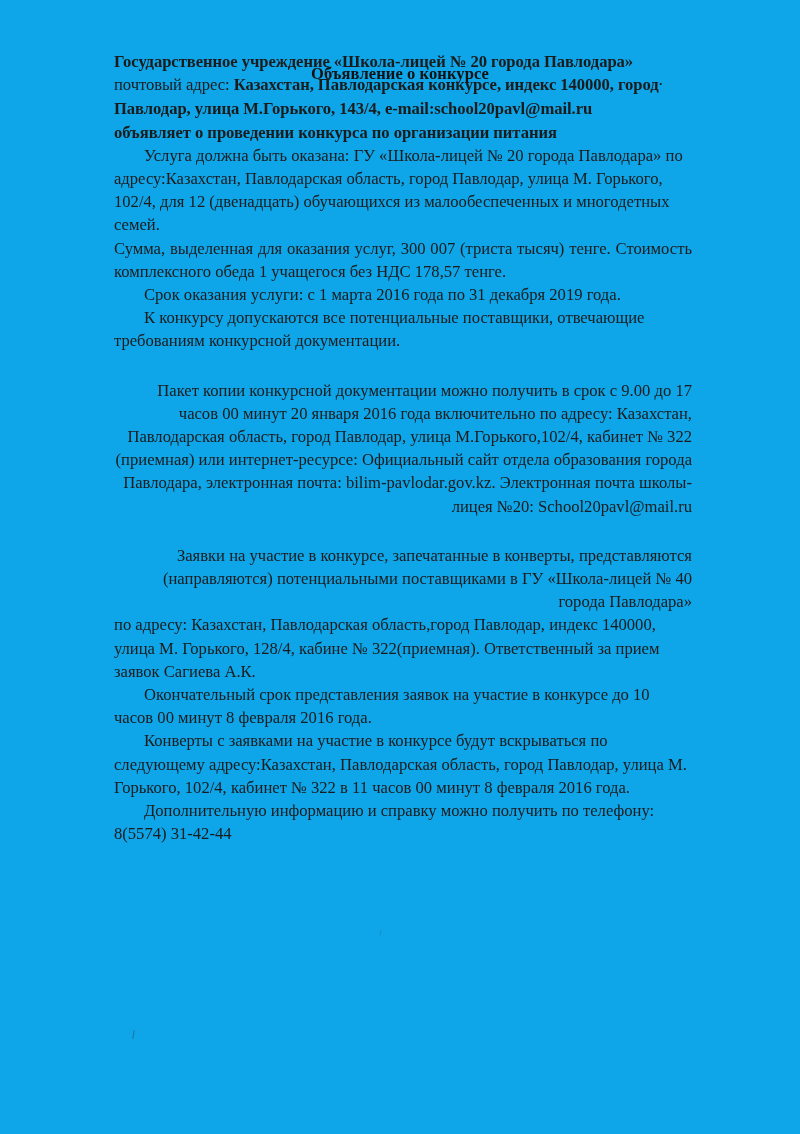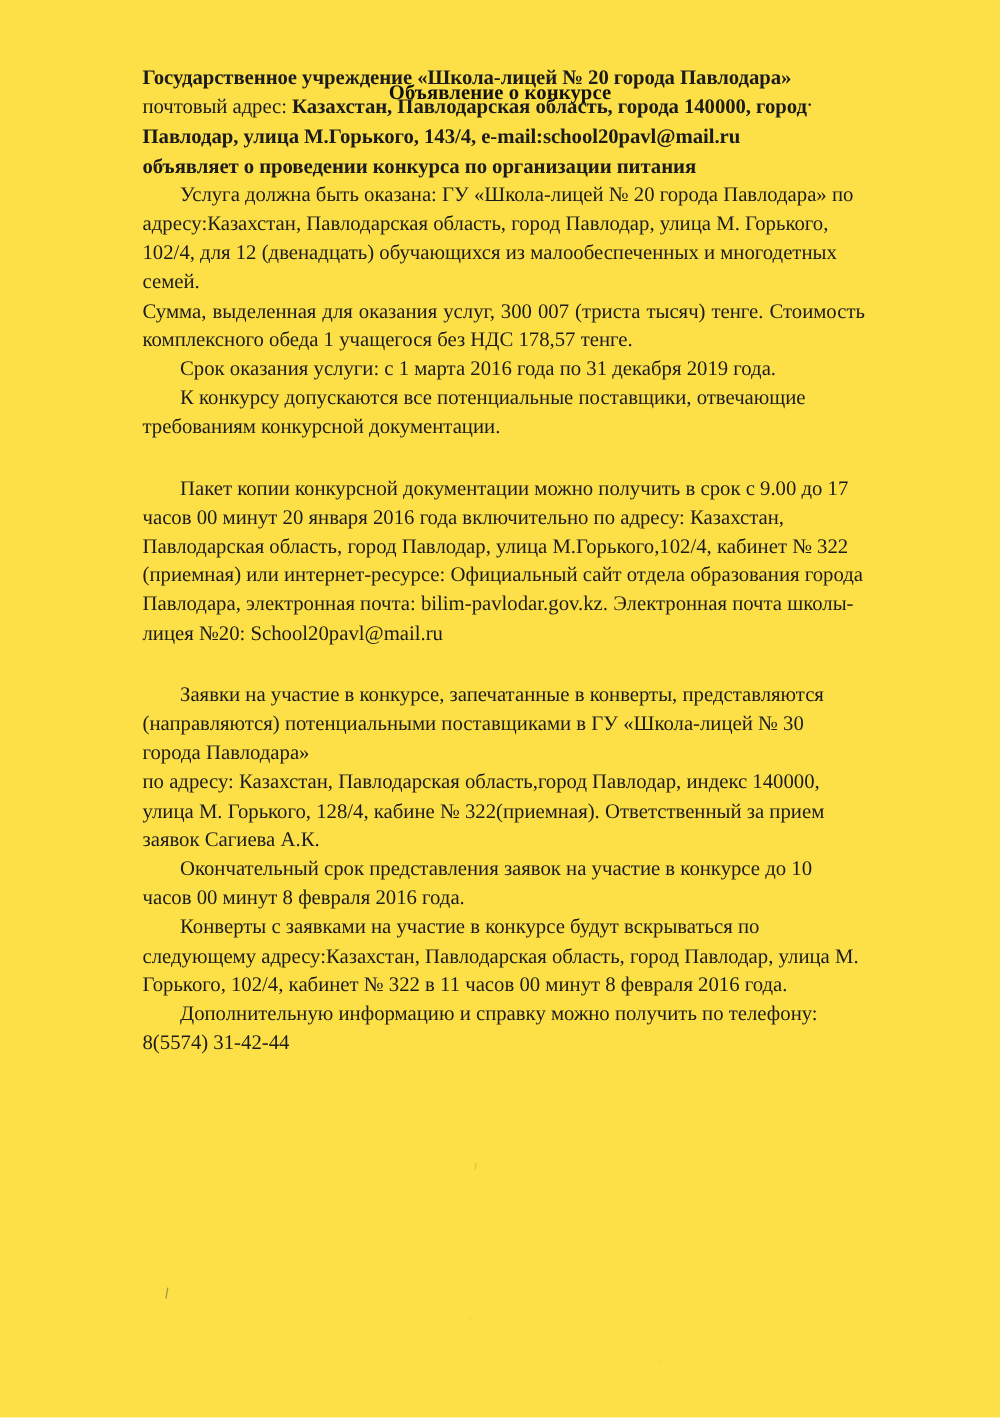--- a/index.html
+++ b/index.html
@@ -9,21 +9,21 @@
     background: #ffffff;
   }
   body {
     font-family: "Liberation Serif", "DejaVu Serif", serif;
     color: #1a1a1a;
   }
   .page {
     position: relative;
     width: 800px;
     height: 1134px;
-    background: #fde047;
+    background: #0ea5e9;
     overflow: hidden;
   }
   
   .page::before {
     content: "";
     position: absolute;
     inset: 0;
     background:
       radial-gradient(circle at 12% 88%, rgba(120,120,130,0.05) 0 1px, transparent 2px),
       radial-gradient(circle at 47% 93%, rgba(120,120,130,0.05) 0 1px, transparent 2px),
@@ -62,21 +62,21 @@
   }
   .blk.justify {
     text-align: justify;
     text-align-last: left;
   }
   .indent {
     text-indent: 30px;
   }
   .gap-intro { margin-top: 50px; }
   .gap-sm    { margin-top: 0px; }
-  .gap-para  { margin-top: 26px; }
+  .gap-para  { margin-top: 26px; text-align: right; }
   .artifact-dot {
     display: inline-block;
     font-weight: bold;
     transform: translateY(-2px);
     font-size: 13px;
   }
   .scan-tick {
     position: absolute;
     width: 1px;
     height: 9px;
@@ -88,36 +88,36 @@
 <body>
 
 <div class="page">
 
   <h1 class="doc-title">Объявление о конкурсе</h1>
 
   <div class="doc-body">
 
     <p class="blk bold gap-intro">
       <span>Государственное учреждение «Школа-лицей № 20 города Павлодара»</span><br>
-      <span class="reg">почтовый адрес: </span><span>Казахстан, Павлодарская область, города 140000, город</span><span class="artifact-dot">·</span><br>
+      <span class="reg">почтовый адрес: </span><span>Казахстан, Павлодарская конкурсе, индекс 140000, город</span><span class="artifact-dot">·</span><br>
       <span>Павлодар, улица М.Горького, 143/4, e-mail:school20pavl@mail.ru</span><br>
       <span>объявляет о проведении конкурса по организации питания</span><br>
     </p>
 
     <p class="blk indent gap-sm">Услуга должна быть оказана: ГУ «Школа-лицей № 20 города Павлодара» по адресу:Казахстан, Павлодарская область, город Павлодар, улица М. Горького, 102/4, для 12 (двенадцать) обучающихся из малообеспеченных и многодетных семей.</p>
 
     <p class="blk justify gap-sm">Сумма, выделенная для оказания услуг, 300 007 (триста  тысяч) тенге. Стоимость комплексного обеда 1 учащегося без НДС 178,57 тенге.</p>
 
     <p class="blk indent gap-sm">Срок оказания услуги:  с 1 марта 2016 года по 31 декабря 2019 года.</p>
 
     <p class="blk indent gap-sm">К конкурсу допускаются все потенциальные поставщики, отвечающие требованиям конкурсной документации.</p>
 
     <p class="blk indent gap-para">Пакет копии конкурсной документации можно получить в срок с 9.00 до 17 часов 00 минут 20 января 2016 года включительно по адресу:  Казахстан, Павлодарская область, город Павлодар, улица М.Горького,102/4, кабинет № 322 (приемная)  или интернет-ресурсе: Официальный сайт отдела образования города Павлодара, электронная почта: bilim-pavlodar.gov.kz. Электронная почта школы-лицея №20: School20pavl@mail.ru</p>
 
-    <p class="blk indent gap-para">Заявки на участие в конкурсе, запечатанные в конверты, представляются (направляются) потенциальными поставщиками в ГУ «Школа-лицей № 30 города Павлодара»</p>
+    <p class="blk indent gap-para">Заявки на участие в конкурсе, запечатанные в конверты, представляются (направляются) потенциальными поставщиками в ГУ «Школа-лицей № 40 города Павлодара»</p>
 
     <p class="blk gap-sm">по адресу: Казахстан, Павлодарская область,город Павлодар, индекс 140000, улица М. Горького, 128/4, кабине № 322(приемная). Ответственный за прием заявок Сагиева А.К.</p>
 
     <p class="blk indent gap-sm">Окончательный срок представления заявок на участие в конкурсе до 10 часов 00 минут 8 февраля 2016 года.</p>
 
     <p class="blk indent gap-sm">Конверты с заявками на участие в конкурсе будут вскрываться по следующему адресу:Казахстан, Павлодарская область, город Павлодар, улица М. Горького, 102/4, кабинет № 322 в 11 часов 00 минут 8 февраля 2016 года.</p>
 
     <p class="blk indent gap-sm">Дополнительную информацию и справку можно получить по телефону: 8(5574) 31-42-44</p>
 
   </div>

